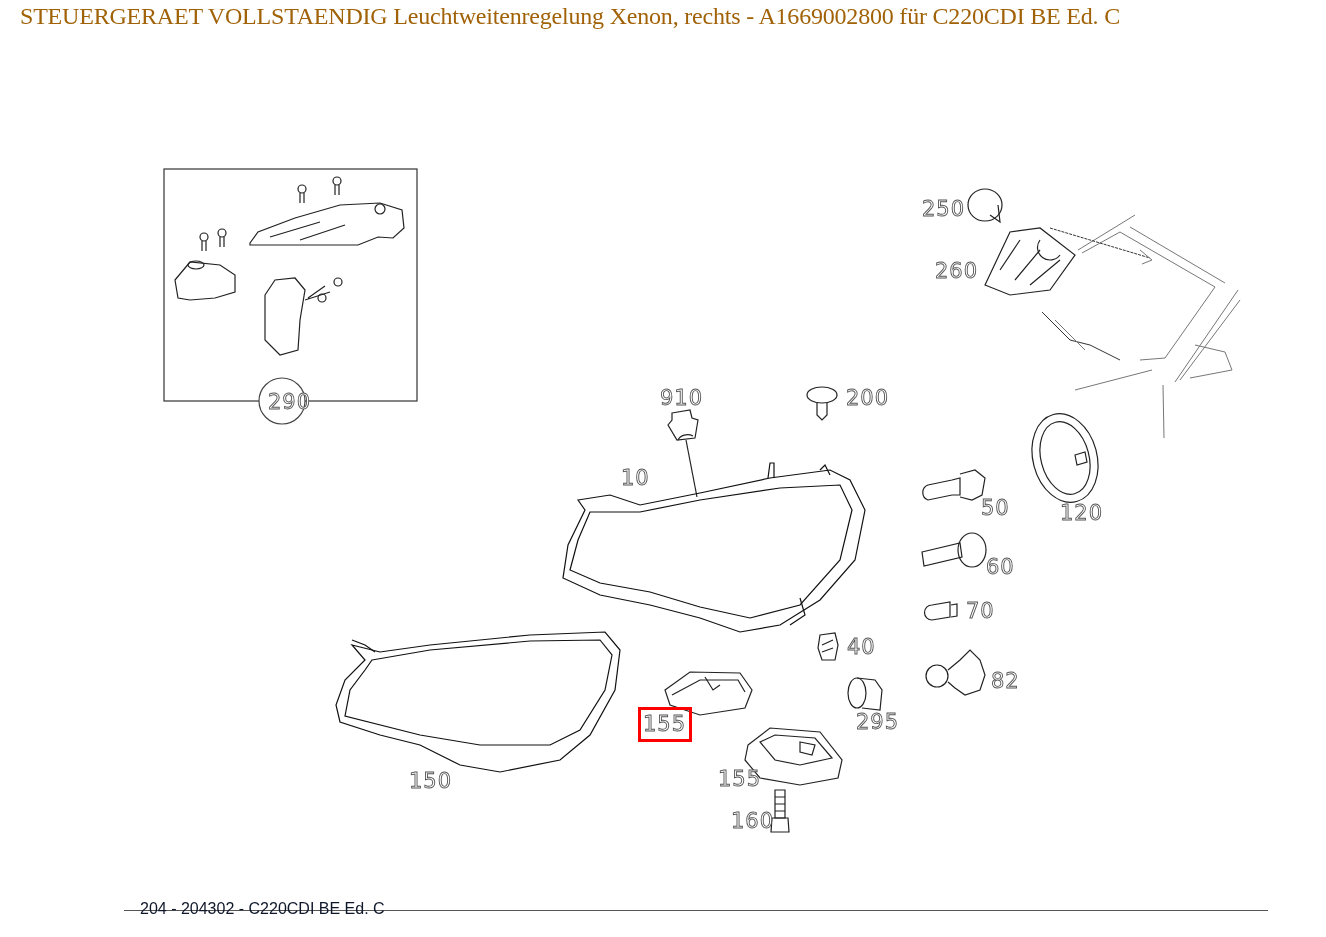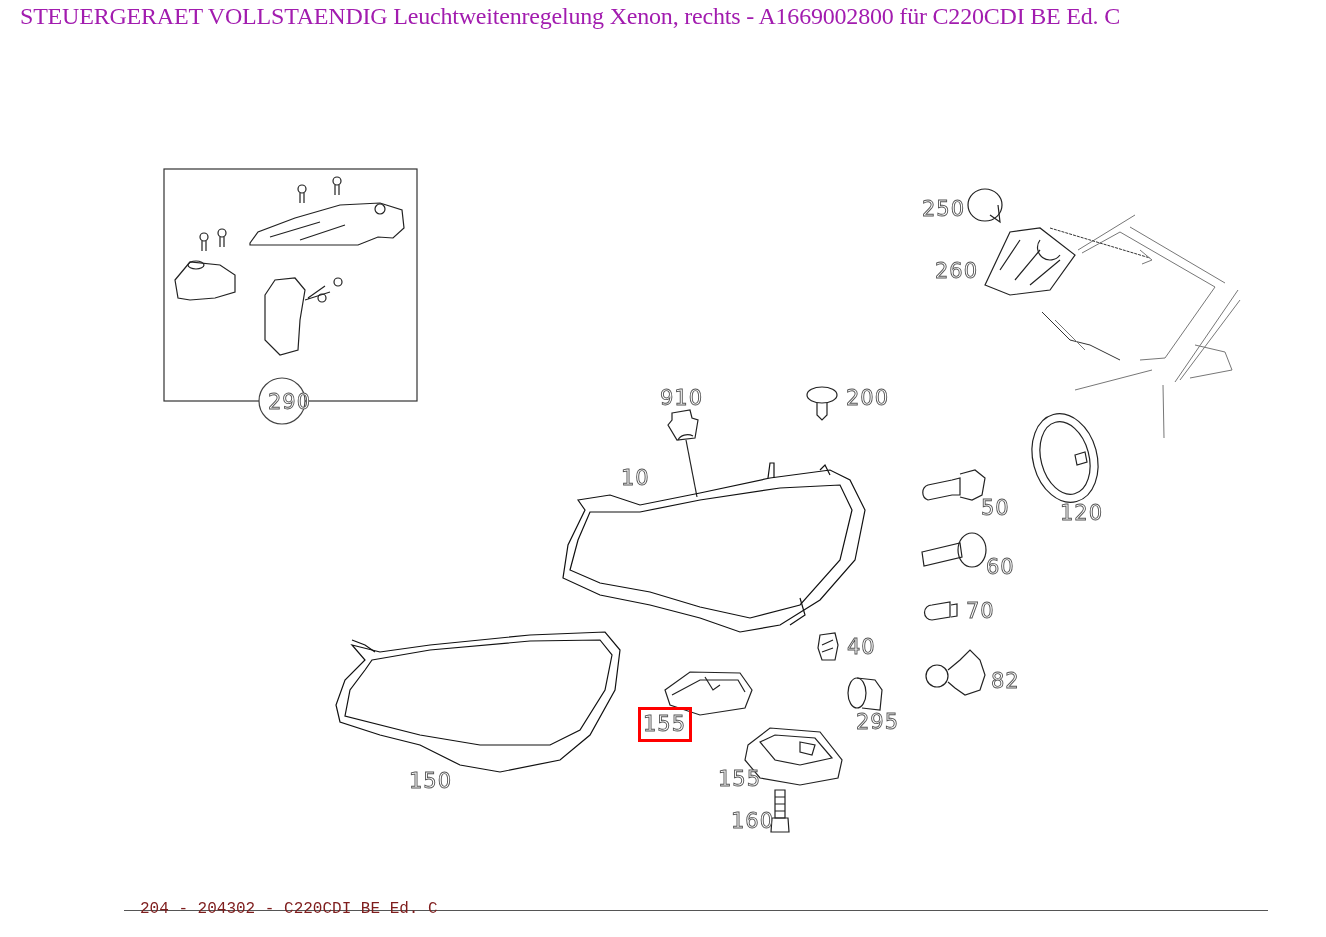--- a/index.html
+++ b/index.html
@@ -1,20 +1,20 @@
 <!DOCTYPE html>
 <html><head>
 <meta charset="utf-8">
 <style>
   html, body { margin:0; padding:0; background:#ffffff; }
   body { width:1326px; height:937px; position:relative; overflow:hidden; font-family:"DejaVu Serif", serif; }
-  .title { position:absolute; left:20px; top:3px; font-family:"Liberation Serif", serif; font-size:24px; color:#a21caf; white-space:nowrap; letter-spacing:-0.2px; }
+  .title { position:absolute; left:20px; top:3px; font-family:"Liberation Serif", serif; font-size:24px; color:#a16207; white-space:nowrap; letter-spacing:-0.2px; }
   .canvas { position:absolute; left:0; top:0; width:1326px; height:937px; }
   .lbl { font-family:"DejaVu Sans", sans-serif; font-size:21px; fill:#ffffff; stroke:#555; stroke-width:0.9px; letter-spacing:1px; cursor:pointer; }
-  .footer { position:absolute; left:140px; top:900px; font-family:Liberation Mono, monospace; font-size:16px; color:#7f1d1d; white-space:nowrap; }
+  .footer { position:absolute; left:140px; top:900px; font-family:Liberation Sans, sans-serif; font-size:16px; color:#0f172a; white-space:nowrap; }
   .footer-line { position:absolute; left:124px; top:910px; width:1144px; height:1px; background:#555; }
   .hl { position:absolute; left:638px; top:707px; width:48px; height:29px; border:3px solid #ff0000; box-sizing:content-box; pointer-events:none; }
 </style>
 </head>
 <body>
 
 <div class="title">STEUERGERAET VOLLSTAENDIG Leuchtweitenregelung Xenon, rechts - A1669002800 für C220CDI BE Ed. C</div>
 
 <svg class="canvas" viewBox="0 0 1326 937" xmlns="http://www.w3.org/2000/svg">
   <g fill="none" stroke="#222" stroke-width="1.2">

